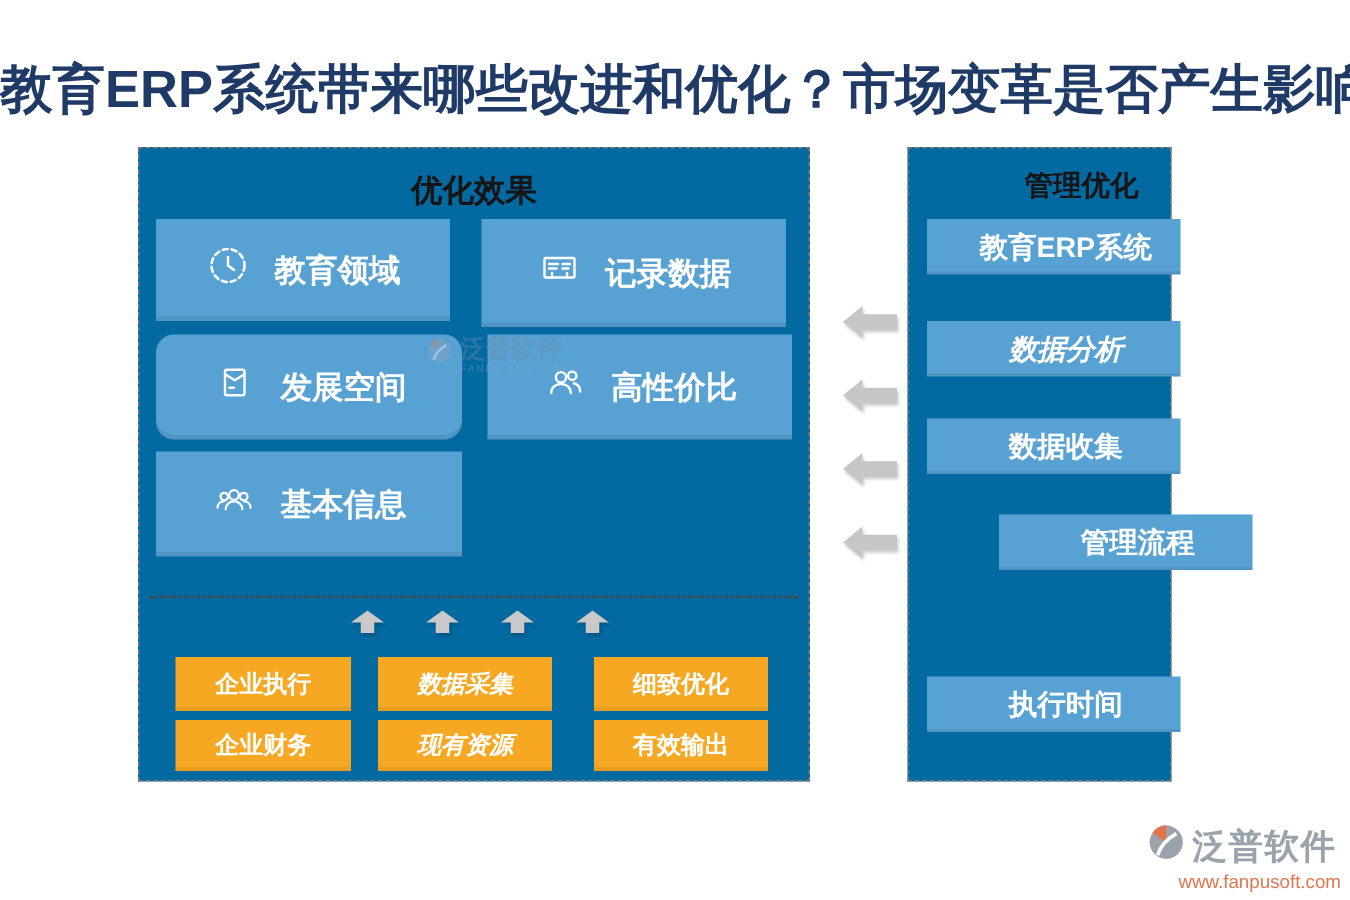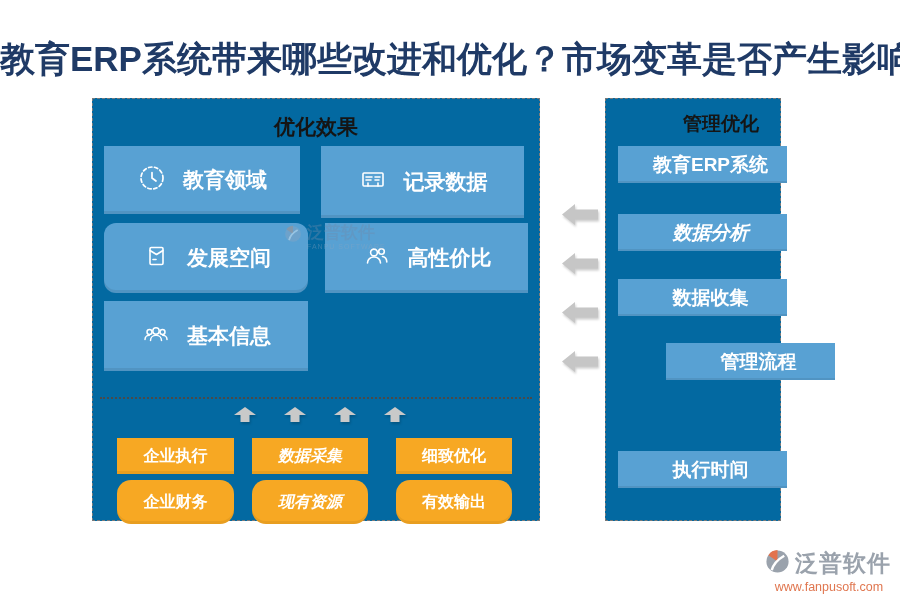--- a/index.html
+++ b/index.html
@@ -48,21 +48,21 @@
   .up-arrow svg{filter:drop-shadow(1px 2px 1px rgba(0,0,0,0.18));}
   .ua-0{left:140px;} .ua-1{left:190px;} .ua-2{left:240px;} .ua-3{left:290px;}
 
   .orange-box{
     position:absolute;background:#F7A823;color:#ffffff;
     display:flex;align-items:center;justify-content:center;
     font-weight:bold;font-size:16px;
     box-shadow:inset 0 -3px 0 rgba(0,0,0,0.06);
   }
   .or1{top:339px;height:36px;}
-  .or2{top:381px;height:44px;border-radius:14px;}
+  .or2{top:381px;height:34px;}
   .oc-0{left:24px; width:117px;}
   .oc-1{left:159px;width:116px;font-style:italic;}
   .oc-2{left:303px;width:116px;}
 
   .mini-box{
     position:absolute;left:12px;width:153px;height:37px;
     background:#58A1D3;color:#ffffff;font-weight:bold;font-size:19px;
     display:flex;align-items:center;justify-content:center;
     box-shadow:inset 0 -2px 0 rgba(0,0,0,0.08);
     padding-left:16px;
@@ -77,21 +77,21 @@
     position:absolute;left:283px;top:224px;display:flex;align-items:flex-start;
     gap:4px;opacity:0.38;pointer-events:none;
   }
   .watermark .wm-text{display:flex;flex-direction:column;line-height:1;}
   .watermark .wm-name{font-size:17px;font-weight:bold;color:#6E8BAC;}
   .watermark .wm-sub{font-size:7px;color:#8FA6BF;letter-spacing:1px;margin-top:2px;}
 
   .brand{position:absolute;left:764px;top:548px;width:130px;}
   .brand-row{display:flex;align-items:center;gap:4px;}
   .brand-name{font-size:23px;font-weight:bold;color:#9AA2AC;letter-spacing:1px;}
-  .brand-url{font-size:12.5px;color:#E0764F;margin-top:1px;text-align:center;width:100%;}
+  .brand-url{font-size:12.5px;color:#E0764F;margin-top:1px;text-align:right;width:100%;}
 </style>
 </head>
 <body>
 
 <div class="main-title">教育ERP系统带来哪些改进和优化？市场变革是否产生影响？</div>
 
 <div class="panel" id="left-panel">
   <div class="panel-title">优化效果</div>
 
   <div class="feature-box fb-0">

